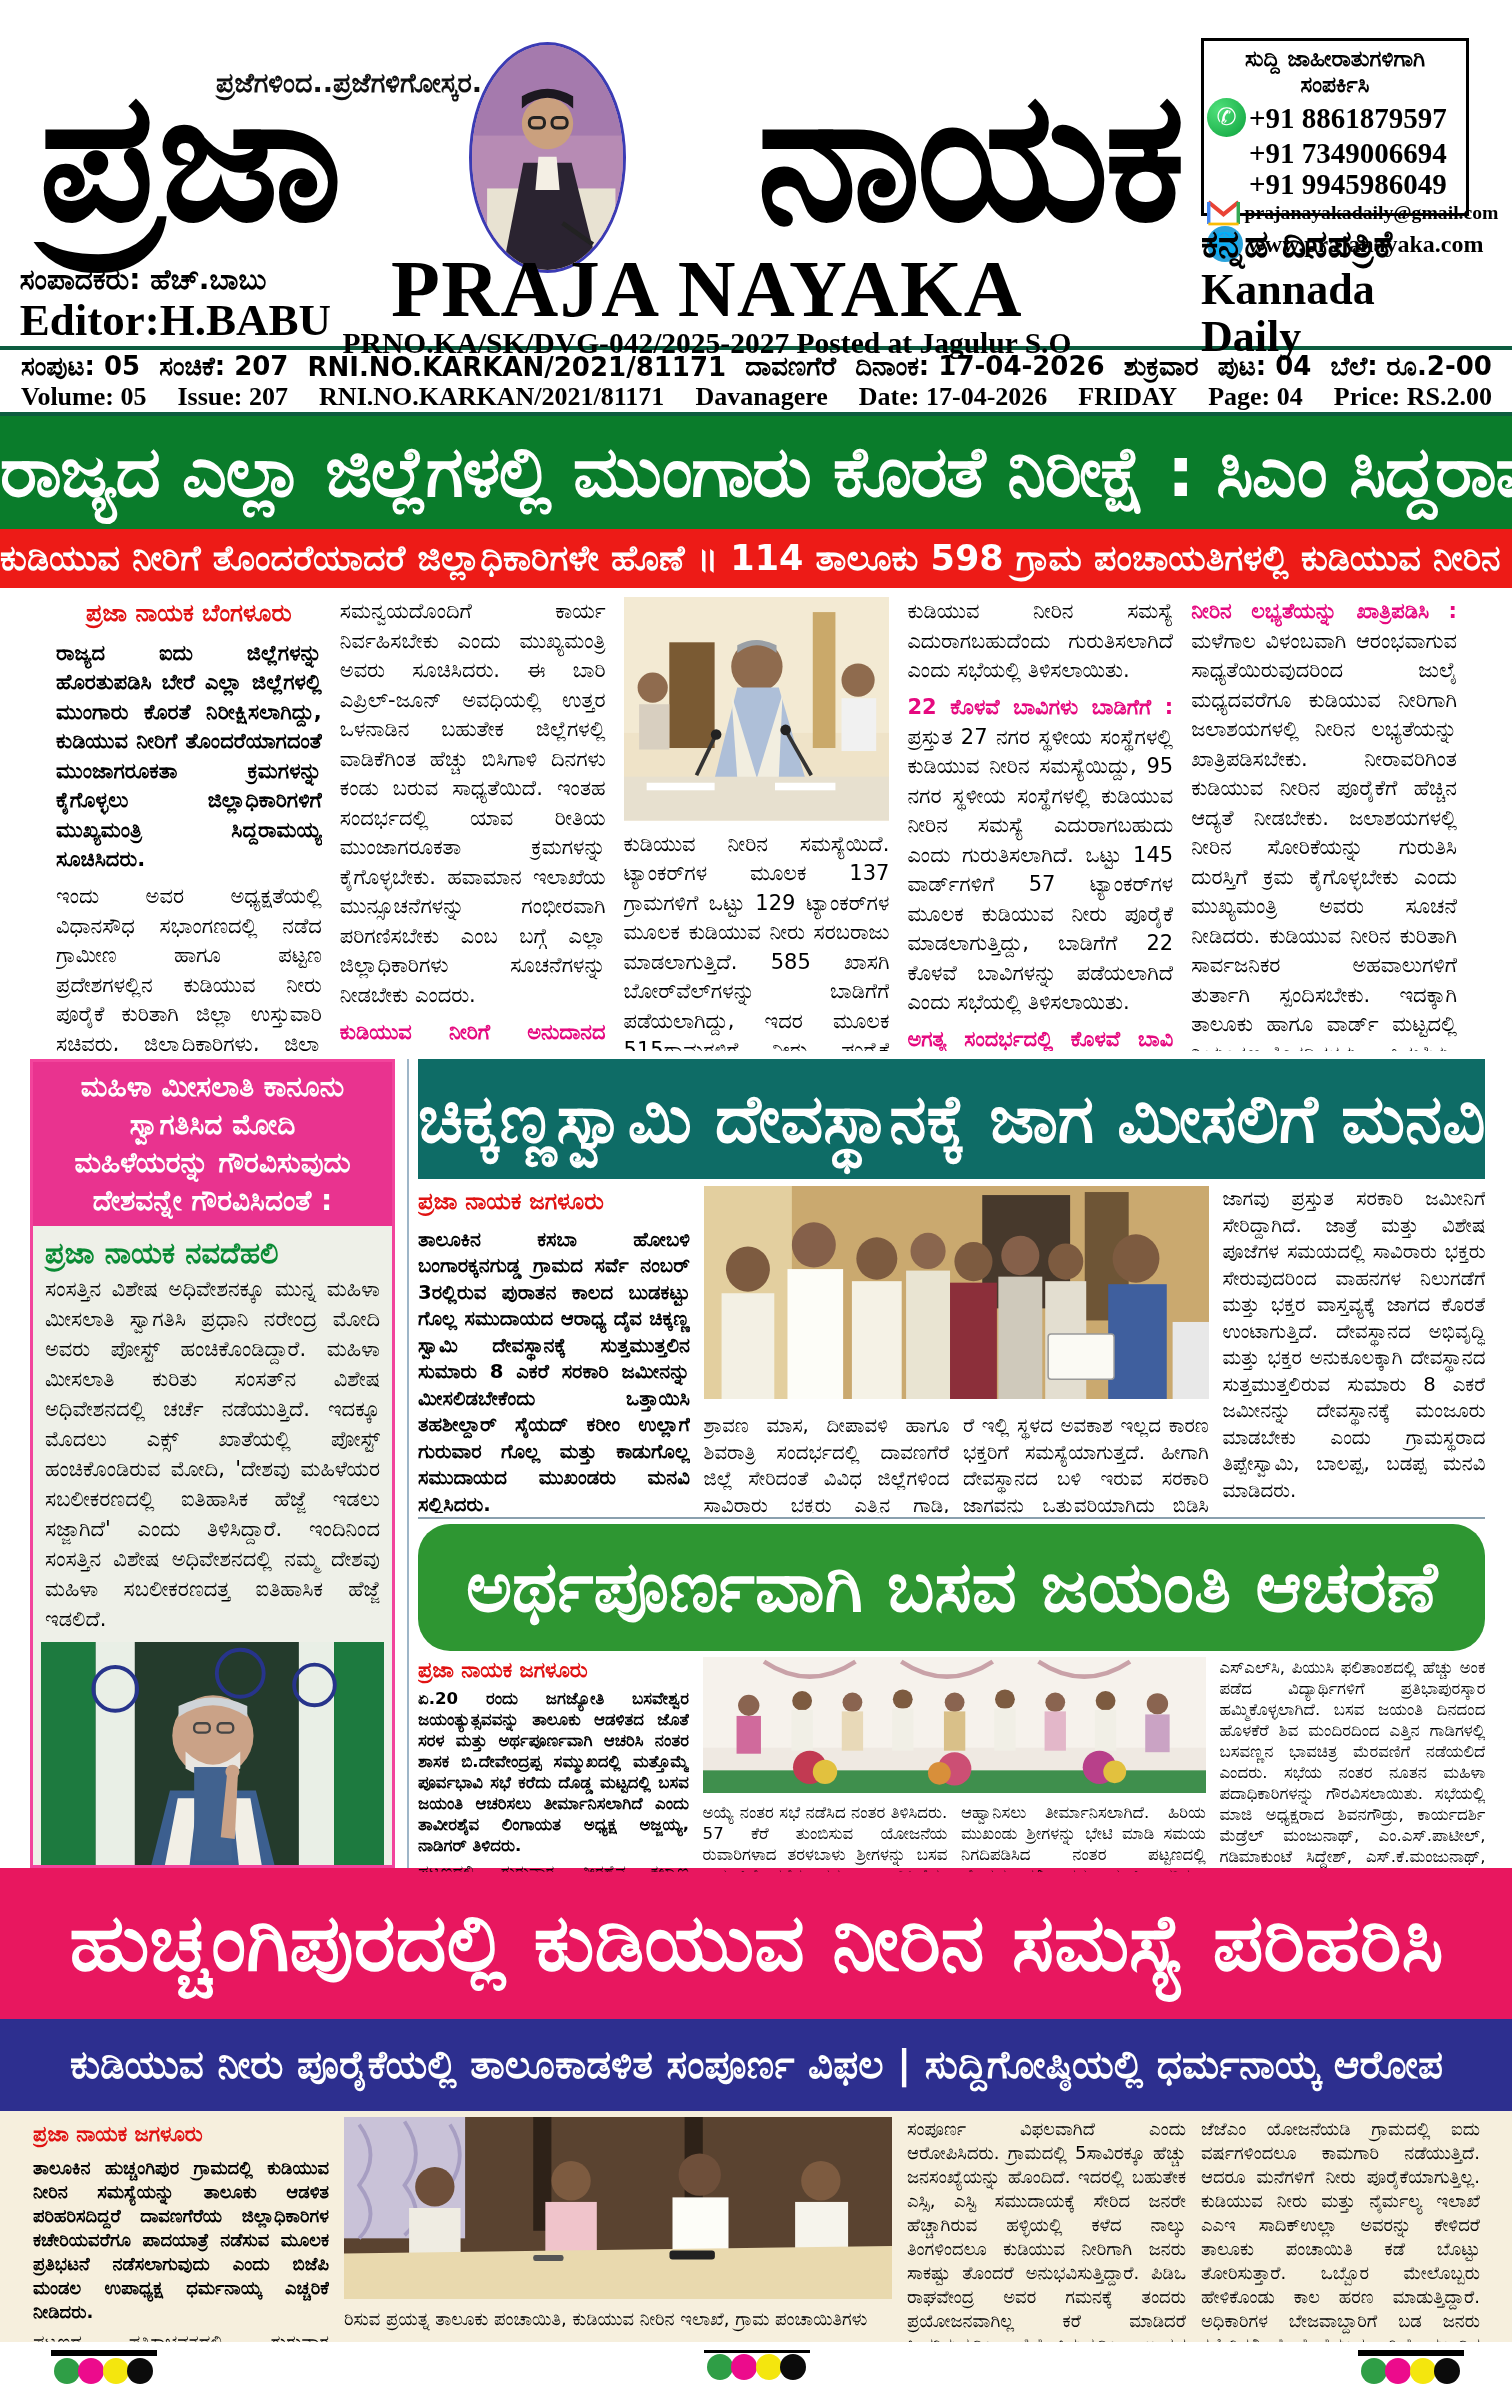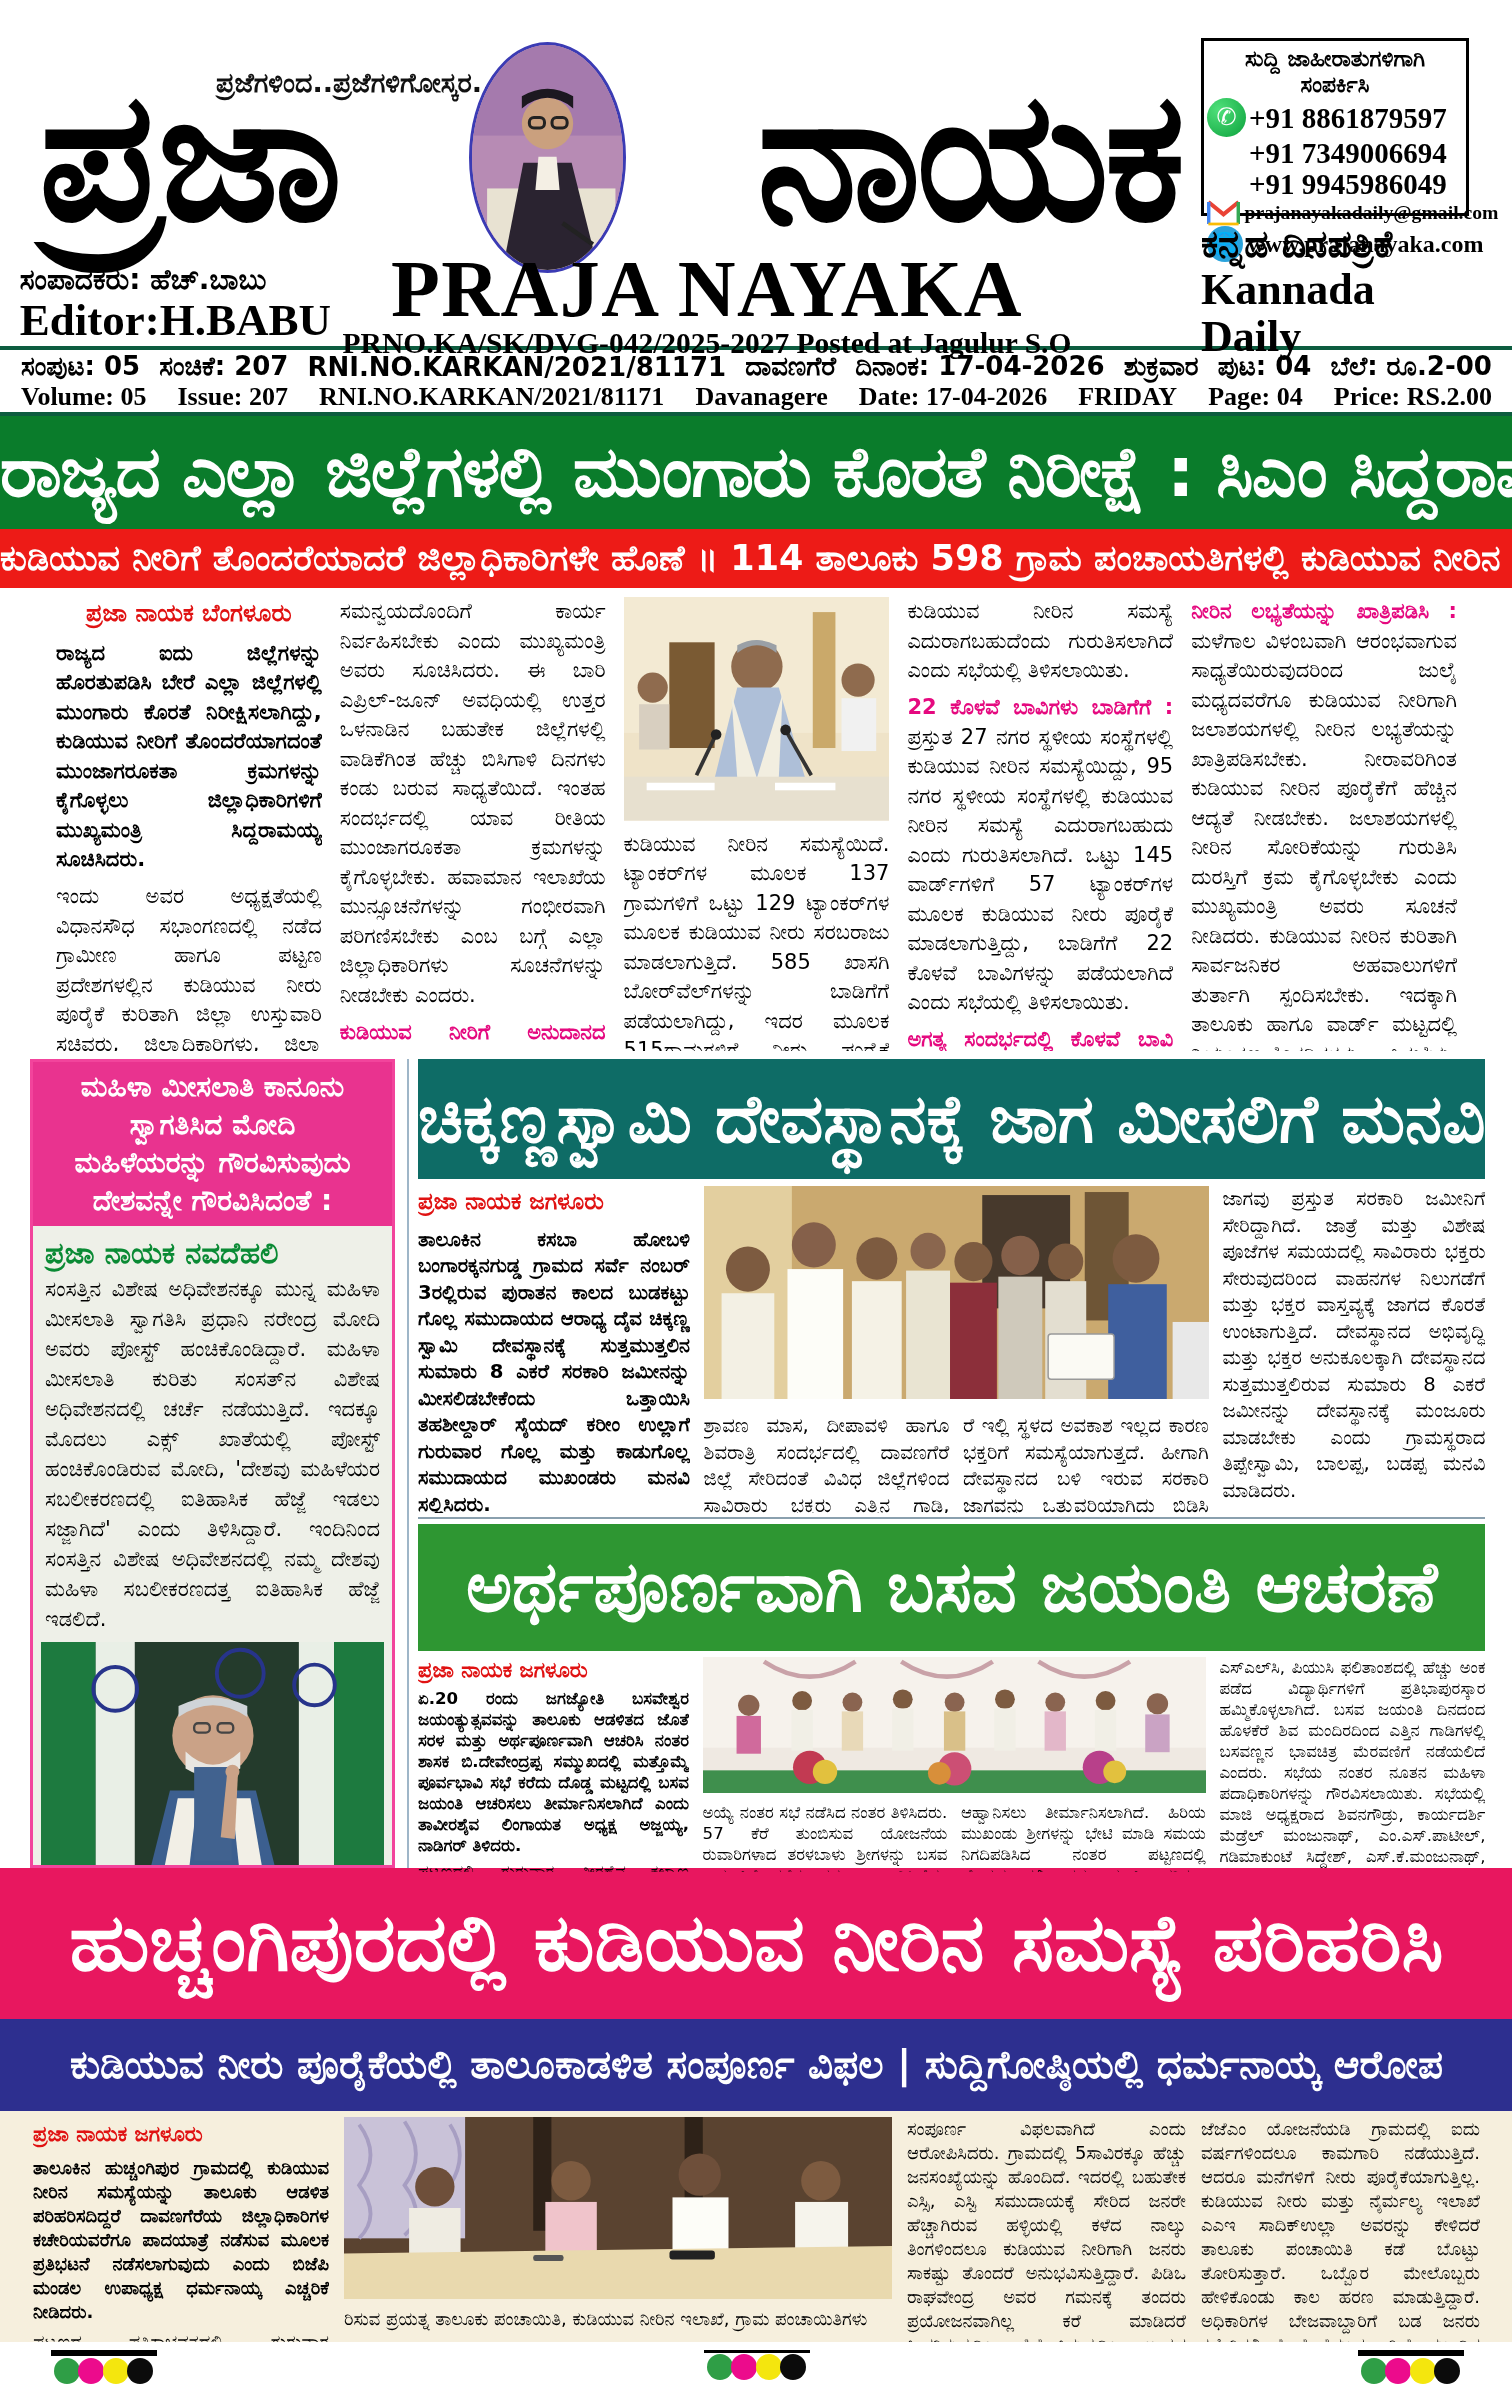--- a/index.html
+++ b/index.html
@@ -64,21 +64,21 @@
   .teal-band { height:120px; background:#0e6c66; color:#fff; text-align:center; font-size:67px; font-weight:900; line-height:120px; white-space:nowrap; overflow:hidden; }
   .temple-grid { height:334px; display:grid; grid-template-columns:272px 1fr 263px; grid-template-rows:221px 1fr; column-gap:13.6px; padding-top:7.6px; }
   .tg-left { grid-row:1 / span 2; overflow:hidden; }
   .tg-left .dateline, .bg-left .dateline { text-align:left; font-size:23px; }
   .tg-photo { grid-column:2; line-height:0; }
   .tg-photo svg { width:100%; height:213px; }
   .tg-under { grid-column:2; display:grid; grid-template-columns:1fr 1fr; column-gap:13.6px; overflow:hidden; padding-top:6px; }
   .tg-right { grid-column:3; grid-row:1 / span 2; overflow:hidden; }
   .temple-grid .para, .tg-under .para { font-size:19.7px; line-height:26.5px; }
   .sec-div { border-top:2.3px solid #8aa0ae; margin:4.5px 0; }
-  .green-band2 { height:127px; background:#2e9632; color:#fff; text-align:center; font-size:70px; font-weight:900; line-height:127px; white-space:nowrap; overflow:hidden; }
+  .green-band2 { height:127px; background:#2e9632; color:#fff; text-align:center; font-size:70px; font-weight:900; line-height:127px; white-space:nowrap; overflow:hidden;border-radius:32px; }
   .basava-grid { height:221px; display:grid; grid-template-columns:271px 1fr 266px; grid-template-rows:141px 1fr; column-gap:13.6px; padding-top:6px; }
   .bg-left { grid-row:1 / span 2; overflow:hidden; }
   .bg-photo { grid-column:2; line-height:0; }
   .bg-photo svg { width:100%; height:136px; }
   .bg-under { grid-column:2; display:grid; grid-template-columns:1fr 1fr; column-gap:13.6px; overflow:hidden; padding-top:4.5px; }
   .bg-right { grid-column:3; grid-row:1 / span 2; overflow:hidden; }
   .basava-grid .para, .bg-under .para { font-size:16.6px; line-height:21px; margin-bottom:4.5px; }
   .basava-grid .dateline { font-size:21px; margin-bottom:6px; }
 
   

